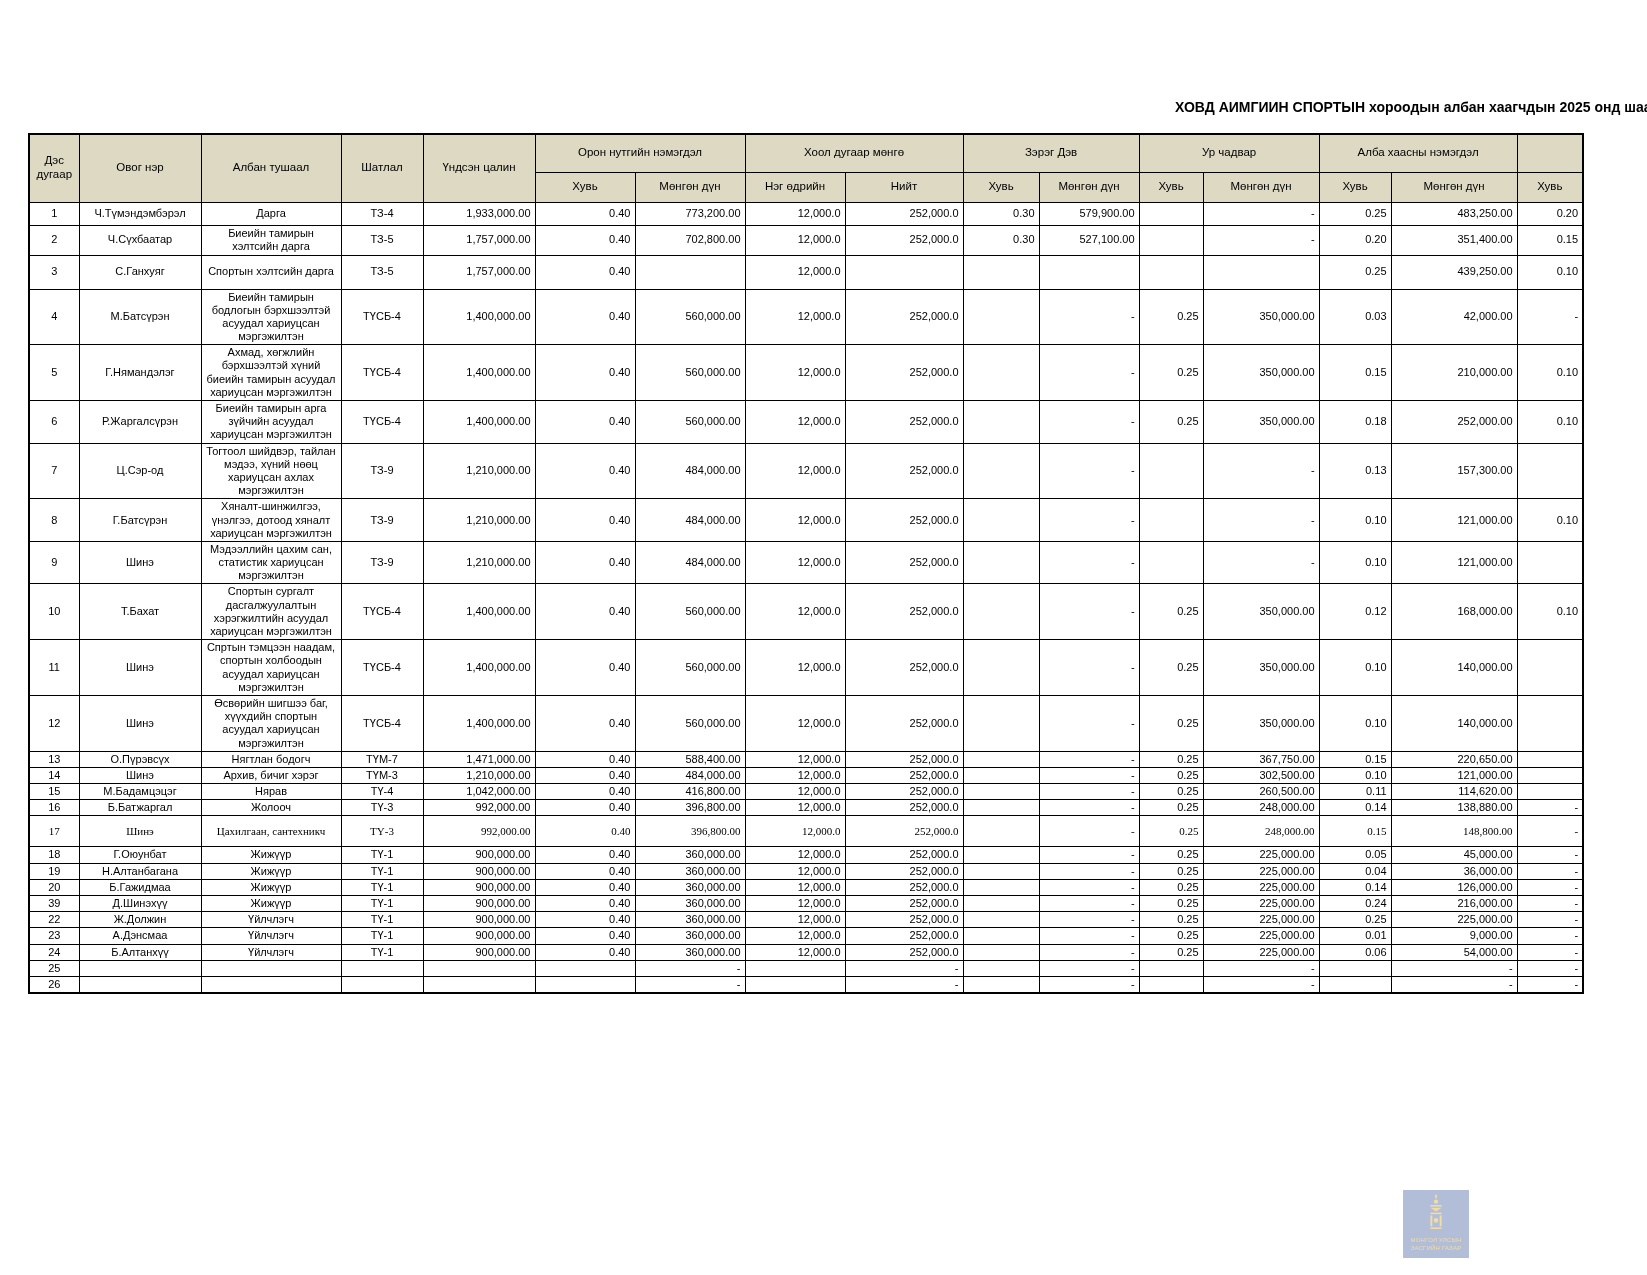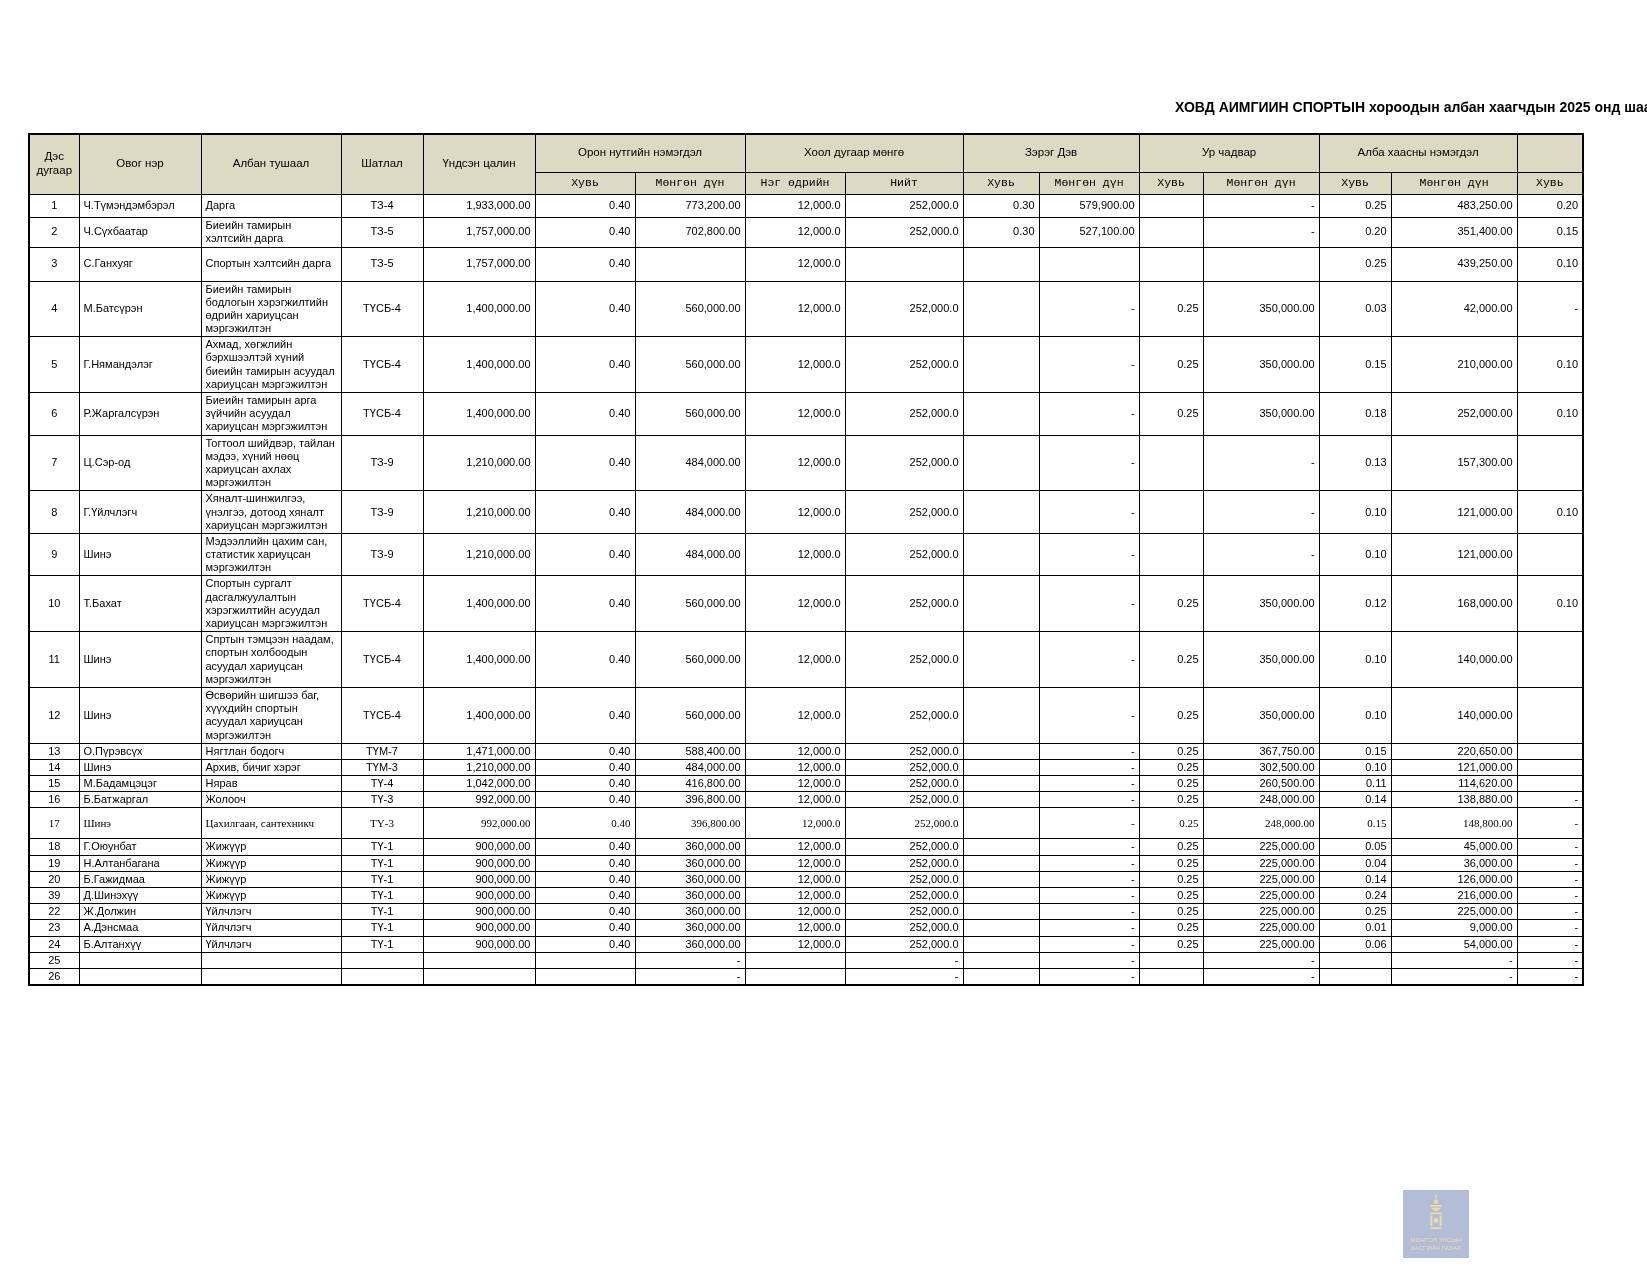--- a/index.html
+++ b/index.html
@@ -20,28 +20,28 @@
   .salary th, .salary td {
     border:1px solid #000; overflow:hidden;
     font-size:11px; line-height:1.2; vertical-align:middle;
     padding:1px 4px; word-wrap:break-word;
   }
   .salary th {
     background:var(--header-bg,#ddd9c3); font-weight:normal;
     text-align:center; font-size:11.5px; padding:2px 3px;
   }
   thead tr:nth-child(1) { height:38px; }
-  thead tr:nth-child(2) { height:22px;font-family:Liberation Mono, monospace; }
+  thead tr:nth-child(2) { height:30px; }
   tbody tr { height:16px; }
   tbody tr:nth-child(1) { height:23px; }
   tbody tr:nth-child(2) { height:30px; }
   tbody tr:nth-child(3) { height:34px; }
   tbody tr:nth-child(17){ height:31px;font-family:Liberation Serif, serif; }
   td.ta-c { text-align:center; }
-  td.ta-l { text-align:left; }
+  td.ta-l { text-align:center; }
   td.ta-r { text-align:right; }
   
   .c1{width:50px}.c2{width:122px}.c3{width:140px}.c4{width:82px}.c5{width:112px}
   .c6{width:100px}.c7{width:110px}.c8{width:100px}.c9{width:118px}.c10{width:76px}
   .c11{width:100px}.c12{width:64px}.c13{width:116px}.c14{width:72px}.c15{width:126px}.c16{width:66px}
   .gov-logo {
     position:absolute; left:1403px; top:1190px; width:66px; height:68px;
     background:var(--logo-bg,#b2bdd8); box-sizing:border-box;
     display:flex; flex-direction:column; align-items:center; justify-content:flex-end;
     padding-bottom:5px;
@@ -155,21 +155,21 @@
         <td class="ta-r"></td>
         <td class="ta-r"></td>
         <td class="ta-r"></td>
         <td class="ta-r">0.25</td>
         <td class="ta-r">439,250.00</td>
         <td class="ta-r">0.10</td>
       </tr>
       <tr>
         <td class="ta-c">4</td>
         <td class="ta-l">М.Батсүрэн</td>
-        <td class="ta-l">Биеийн тамирын бодлогын хэрэгжилтийн өдрийн хариуцсан мэргэжилтэн</td>
+        <td class="ta-l">Биеийн тамирын бодлогын бэрхшээлтэй асуудал хариуцсан мэргэжилтэн</td>
         <td class="ta-c">ТҮСБ-4</td>
         <td class="ta-r">1,400,000.00</td>
         <td class="ta-r">0.40</td>
         <td class="ta-r">560,000.00</td>
         <td class="ta-r">12,000.0</td>
         <td class="ta-r">252,000.0</td>
         <td class="ta-r"></td>
         <td class="ta-r">-</td>
         <td class="ta-r">0.25</td>
         <td class="ta-r">350,000.00</td>
@@ -226,21 +226,21 @@
         <td class="ta-r"></td>
         <td class="ta-r">-</td>
         <td class="ta-r"></td>
         <td class="ta-r">-</td>
         <td class="ta-r">0.13</td>
         <td class="ta-r">157,300.00</td>
         <td class="ta-r"></td>
       </tr>
       <tr>
         <td class="ta-c">8</td>
-        <td class="ta-l">Г.Үйлчлэгч</td>
+        <td class="ta-l">Г.Батсүрэн</td>
         <td class="ta-l">Хяналт-шинжилгээ, үнэлгээ, дотоод хяналт хариуцсан мэргэжилтэн</td>
         <td class="ta-c">ТЗ-9</td>
         <td class="ta-r">1,210,000.00</td>
         <td class="ta-r">0.40</td>
         <td class="ta-r">484,000.00</td>
         <td class="ta-r">12,000.0</td>
         <td class="ta-r">252,000.0</td>
         <td class="ta-r"></td>
         <td class="ta-r">-</td>
         <td class="ta-r"></td>

